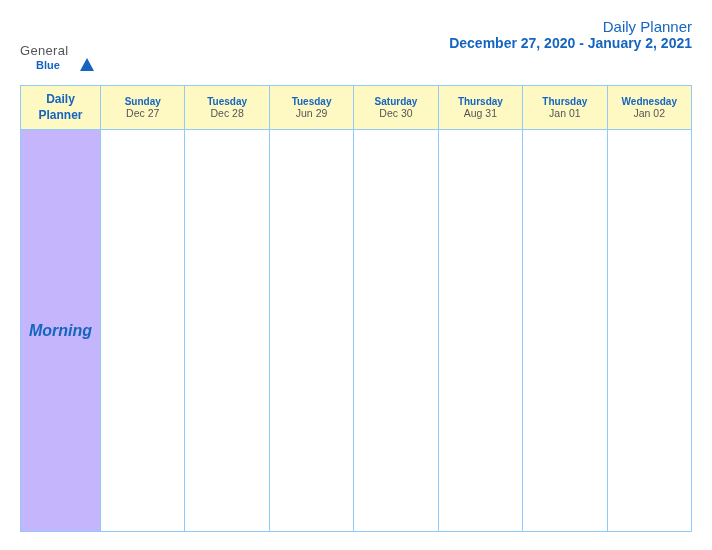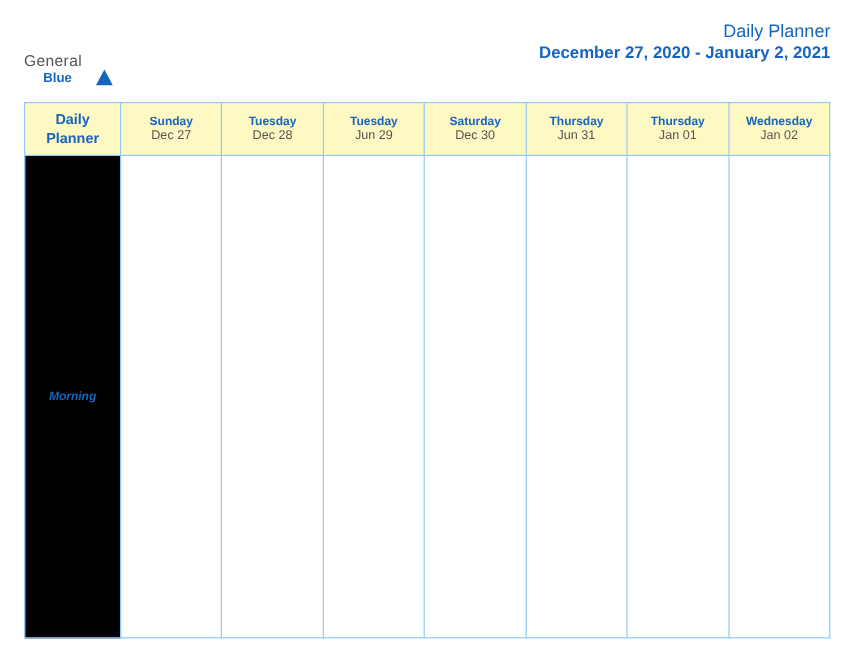--- a/index.html
+++ b/index.html
@@ -86,23 +86,23 @@
       color: #1565c0;
       font-weight: bold;
       font-size: 10px;
     }
     .col-header-date {
       color: #555;
       font-size: 10.5px;
       font-weight: normal;
     }
     .row-label {
-      background: #000000;
+      background: #c4b5fd;
       color: #1565c0;
-      font-size: 10px;
+      font-size: 16px;
       font-weight: bold;
       font-style: italic;
       width: 80px;
       padding: 8px 4px;
     }
     .planner-table tbody tr td:not(.row-label) {
       background: #fff;
       min-width: 72px;
       height: 88px;
     }
@@ -144,21 +144,21 @@
       <th>
         <div class="col-header-day">Tuesday</div>
         <div class="col-header-date">Jun 29</div>
       </th>
       <th>
         <div class="col-header-day">Saturday</div>
         <div class="col-header-date">Dec 30</div>
       </th>
       <th>
         <div class="col-header-day">Thursday</div>
-        <div class="col-header-date">Jun 31</div>
+        <div class="col-header-date">Aug 31</div>
       </th>
       <th>
         <div class="col-header-day">Thursday</div>
         <div class="col-header-date">Jan 01</div>
       </th>
       <th>
         <div class="col-header-day">Wednesday</div>
         <div class="col-header-date">Jan 02</div>
       </th>
     </tr>

